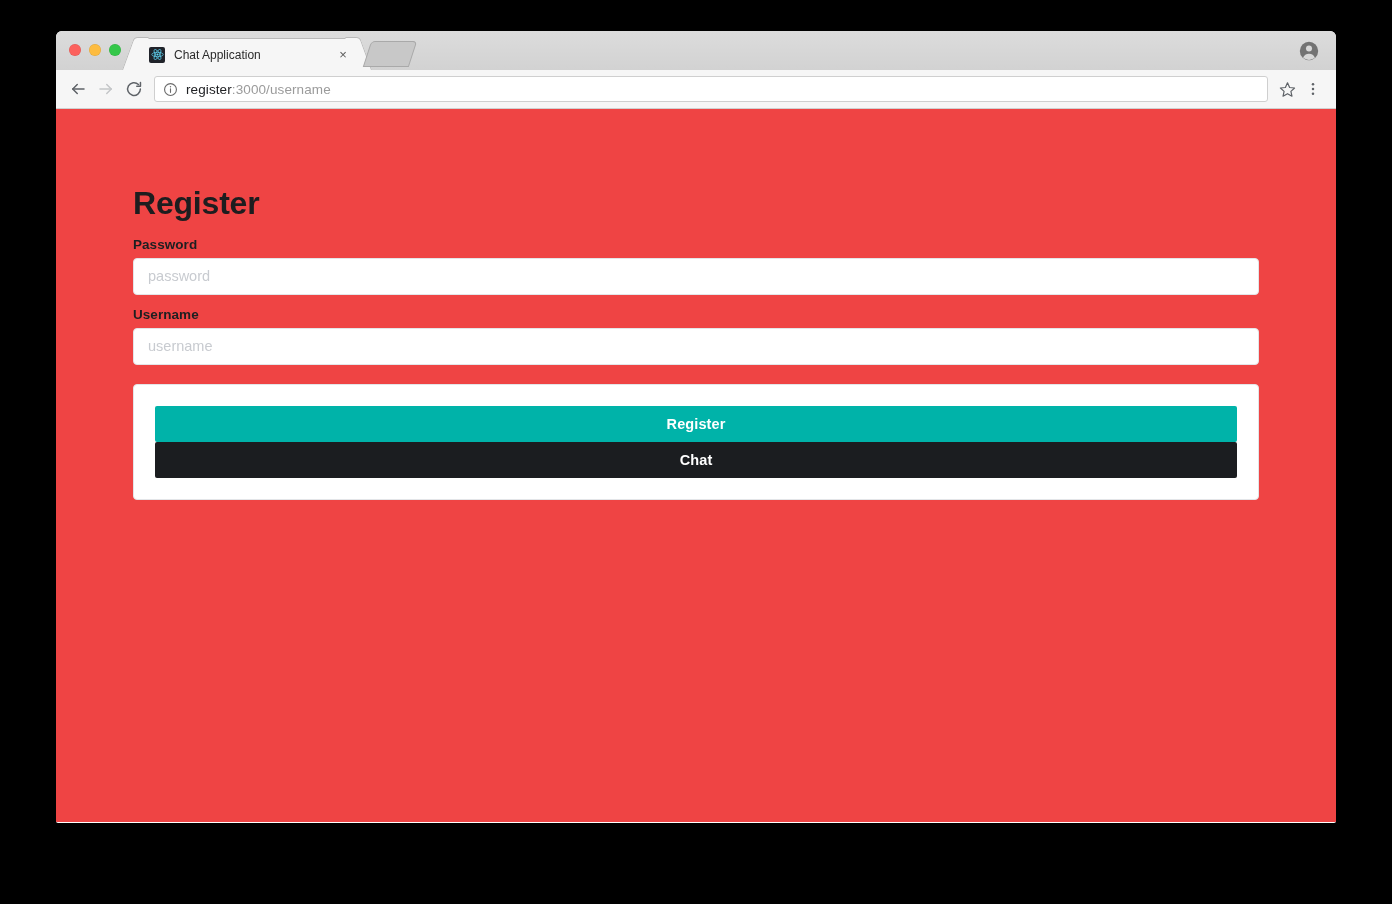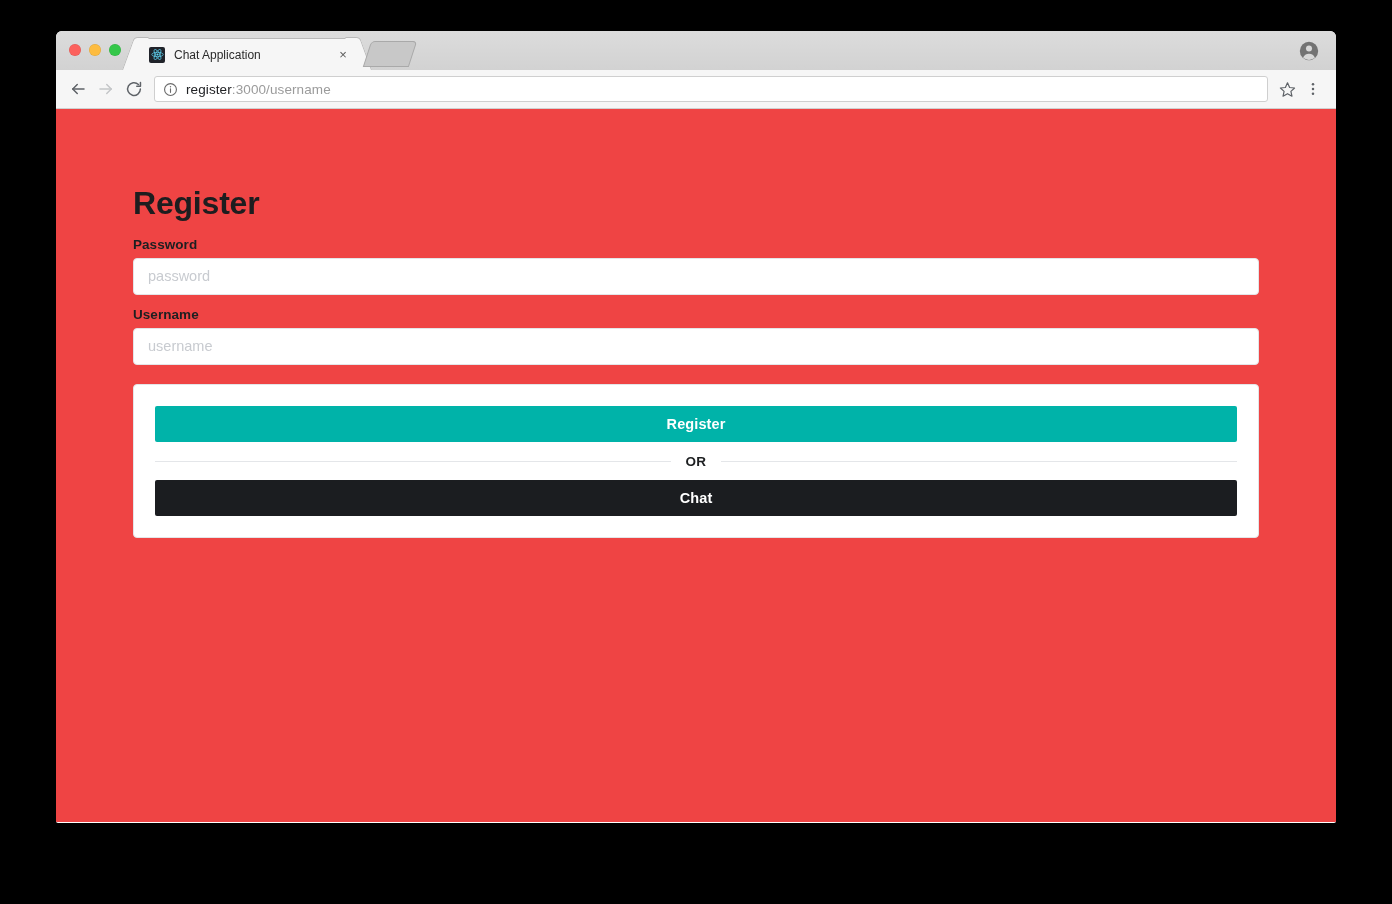--- a/index.html
+++ b/index.html
@@ -356,24 +356,19 @@
 
       <div class="field-group">
         <label class="field-label">Username</label>
         <input class="field-input" type="text" placeholder="username" style="">
       </div>
 
 
       <div id="action-card">
         <button class="btn" id="register-button">Register</button>
 
-        <div class="or-divider">
-          <span class="line"></span>
-          <span class="or-label">OR</span>
-          <span class="line"></span>
-        </div>
 
         <button class="btn" id="login-button">Chat</button>
       </div>
 
     </div>
   </div>
 </div>
 
 </body></html>

